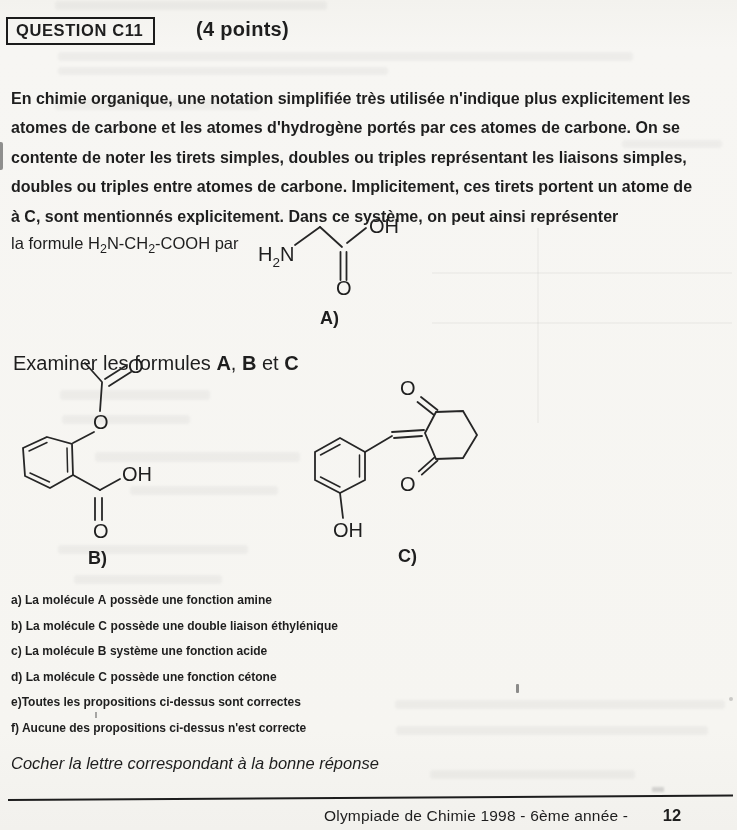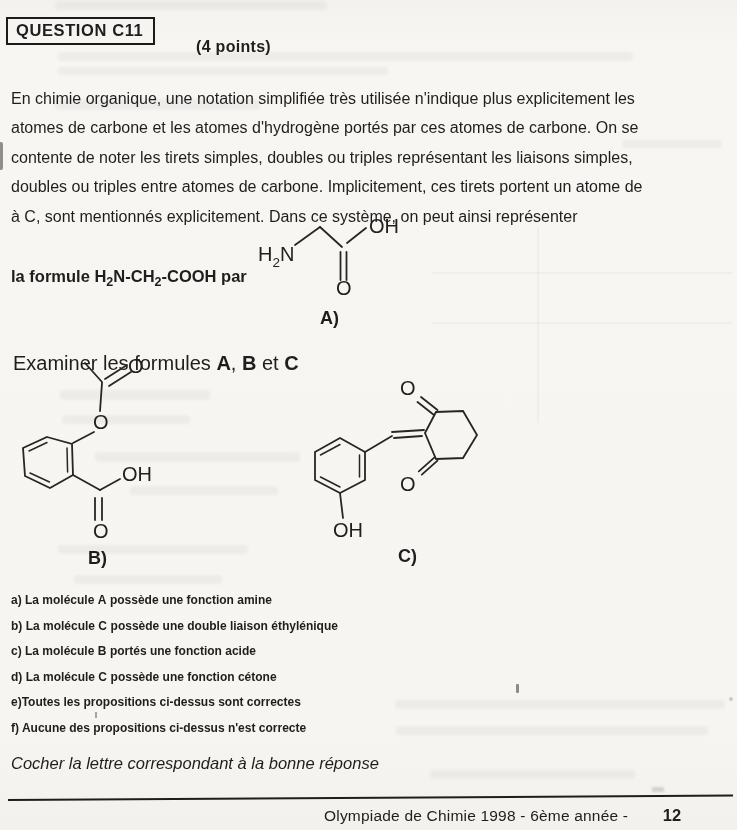--- a/index.html
+++ b/index.html
@@ -11,26 +11,26 @@
   }
   .ghost { position:absolute; background:#8e8e8e; opacity:.09; filter:blur(1.6px); border-radius:3px; }
   .gline { position:absolute; background:#777; opacity:.06; }
   .speck { position:absolute; }
 
   .qbox {
     position:absolute; left:6px; top:17px;
     border:2px solid #1b1b1b; padding:2px 10px 3px 8px;
     font-weight:bold; font-size:16.5px; letter-spacing:.6px; white-space:nowrap;
   }
-  .qpoints { position:absolute; left:196px; top:38px; font-weight:bold; font-size:16px; letter-spacing:.3px; white-space:nowrap; }
+  .qpoints { position:absolute; left:196px; top:18px; font-weight:bold; font-size:20px; letter-spacing:.3px; white-space:nowrap; }
 
-  .intro { position:absolute; left:11px; top:84px; font-size:16px; line-height:29.4px; }
+  .intro { position:absolute; left:11px; top:84px; font-size:16px; line-height:29.4px;font-weight:bold; }
   .intro div { white-space:nowrap; }
 
-  .formula { position:absolute; left:11px; top:267px; font-size:16.5px; white-space:nowrap;font-weight:bold; }
+  .formula { position:absolute; left:11px; top:234px; font-size:16.5px; white-space:nowrap; }
   .formula sub { font-size:12.5px; }
 
   .examine { position:absolute; left:13px; top:352px; font-size:20px; white-space:pre; }
 
   .molsvg { position:absolute; }
   .molsvg line, .molsvg polygon { stroke:#262626; stroke-width:1.8; fill:none; stroke-linecap:round; }
   .molsvg line.inner { stroke-width:1.5; }
   .molsvg text { fill:#1f1f1f; font-family:"Liberation Sans","DejaVu Sans",sans-serif; font-size:20px; }
   .mol-label { position:absolute; font-weight:bold; font-size:18px; white-space:nowrap; }
 
@@ -150,21 +150,21 @@
     </g>
     <text x="105" y="23">O</text>
     <text x="105" y="119">O</text>
     <text x="38" y="165">OH</text>
   </svg>
   <div class="mol-label" style="left:398px;top:546px;">C)</div>
 
   <div class="options">
     <div class="option"><span>a)</span><span> La molécule </span><b>A</b><span> possède une fonction amine</span></div>
     <div class="option"><span>b)</span><span> La molécule </span><b>C</b><span> possède une double liaison éthylénique</span></div>
-    <div class="option"><span>c)</span><span> La molécule </span><b>B</b><span> portés une fonction acide</span></div>
+    <div class="option"><span>c)</span><span> La molécule </span><b>B</b><span> système une fonction acide</span></div>
     <div class="option"><span>d)</span><span> La molécule </span><b>C</b><span> possède une fonction cétone</span></div>
     <div class="option"><span>e)</span><span></span><b></b><span>Toutes les propositions ci-dessus sont correctes</span></div>
     <div class="option"><span>f)</span><span> </span><b></b><span>Aucune des propositions ci-dessus n'est correcte</span></div>
   </div>
 
   <div class="instruction">Cocher la lettre correspondant à la bonne réponse</div>
 
   <div class="footrule"></div>
   <div class="footer"><span>Olympiade de Chimie 1998 - 6ème année - </span><b>12</b></div>
 

